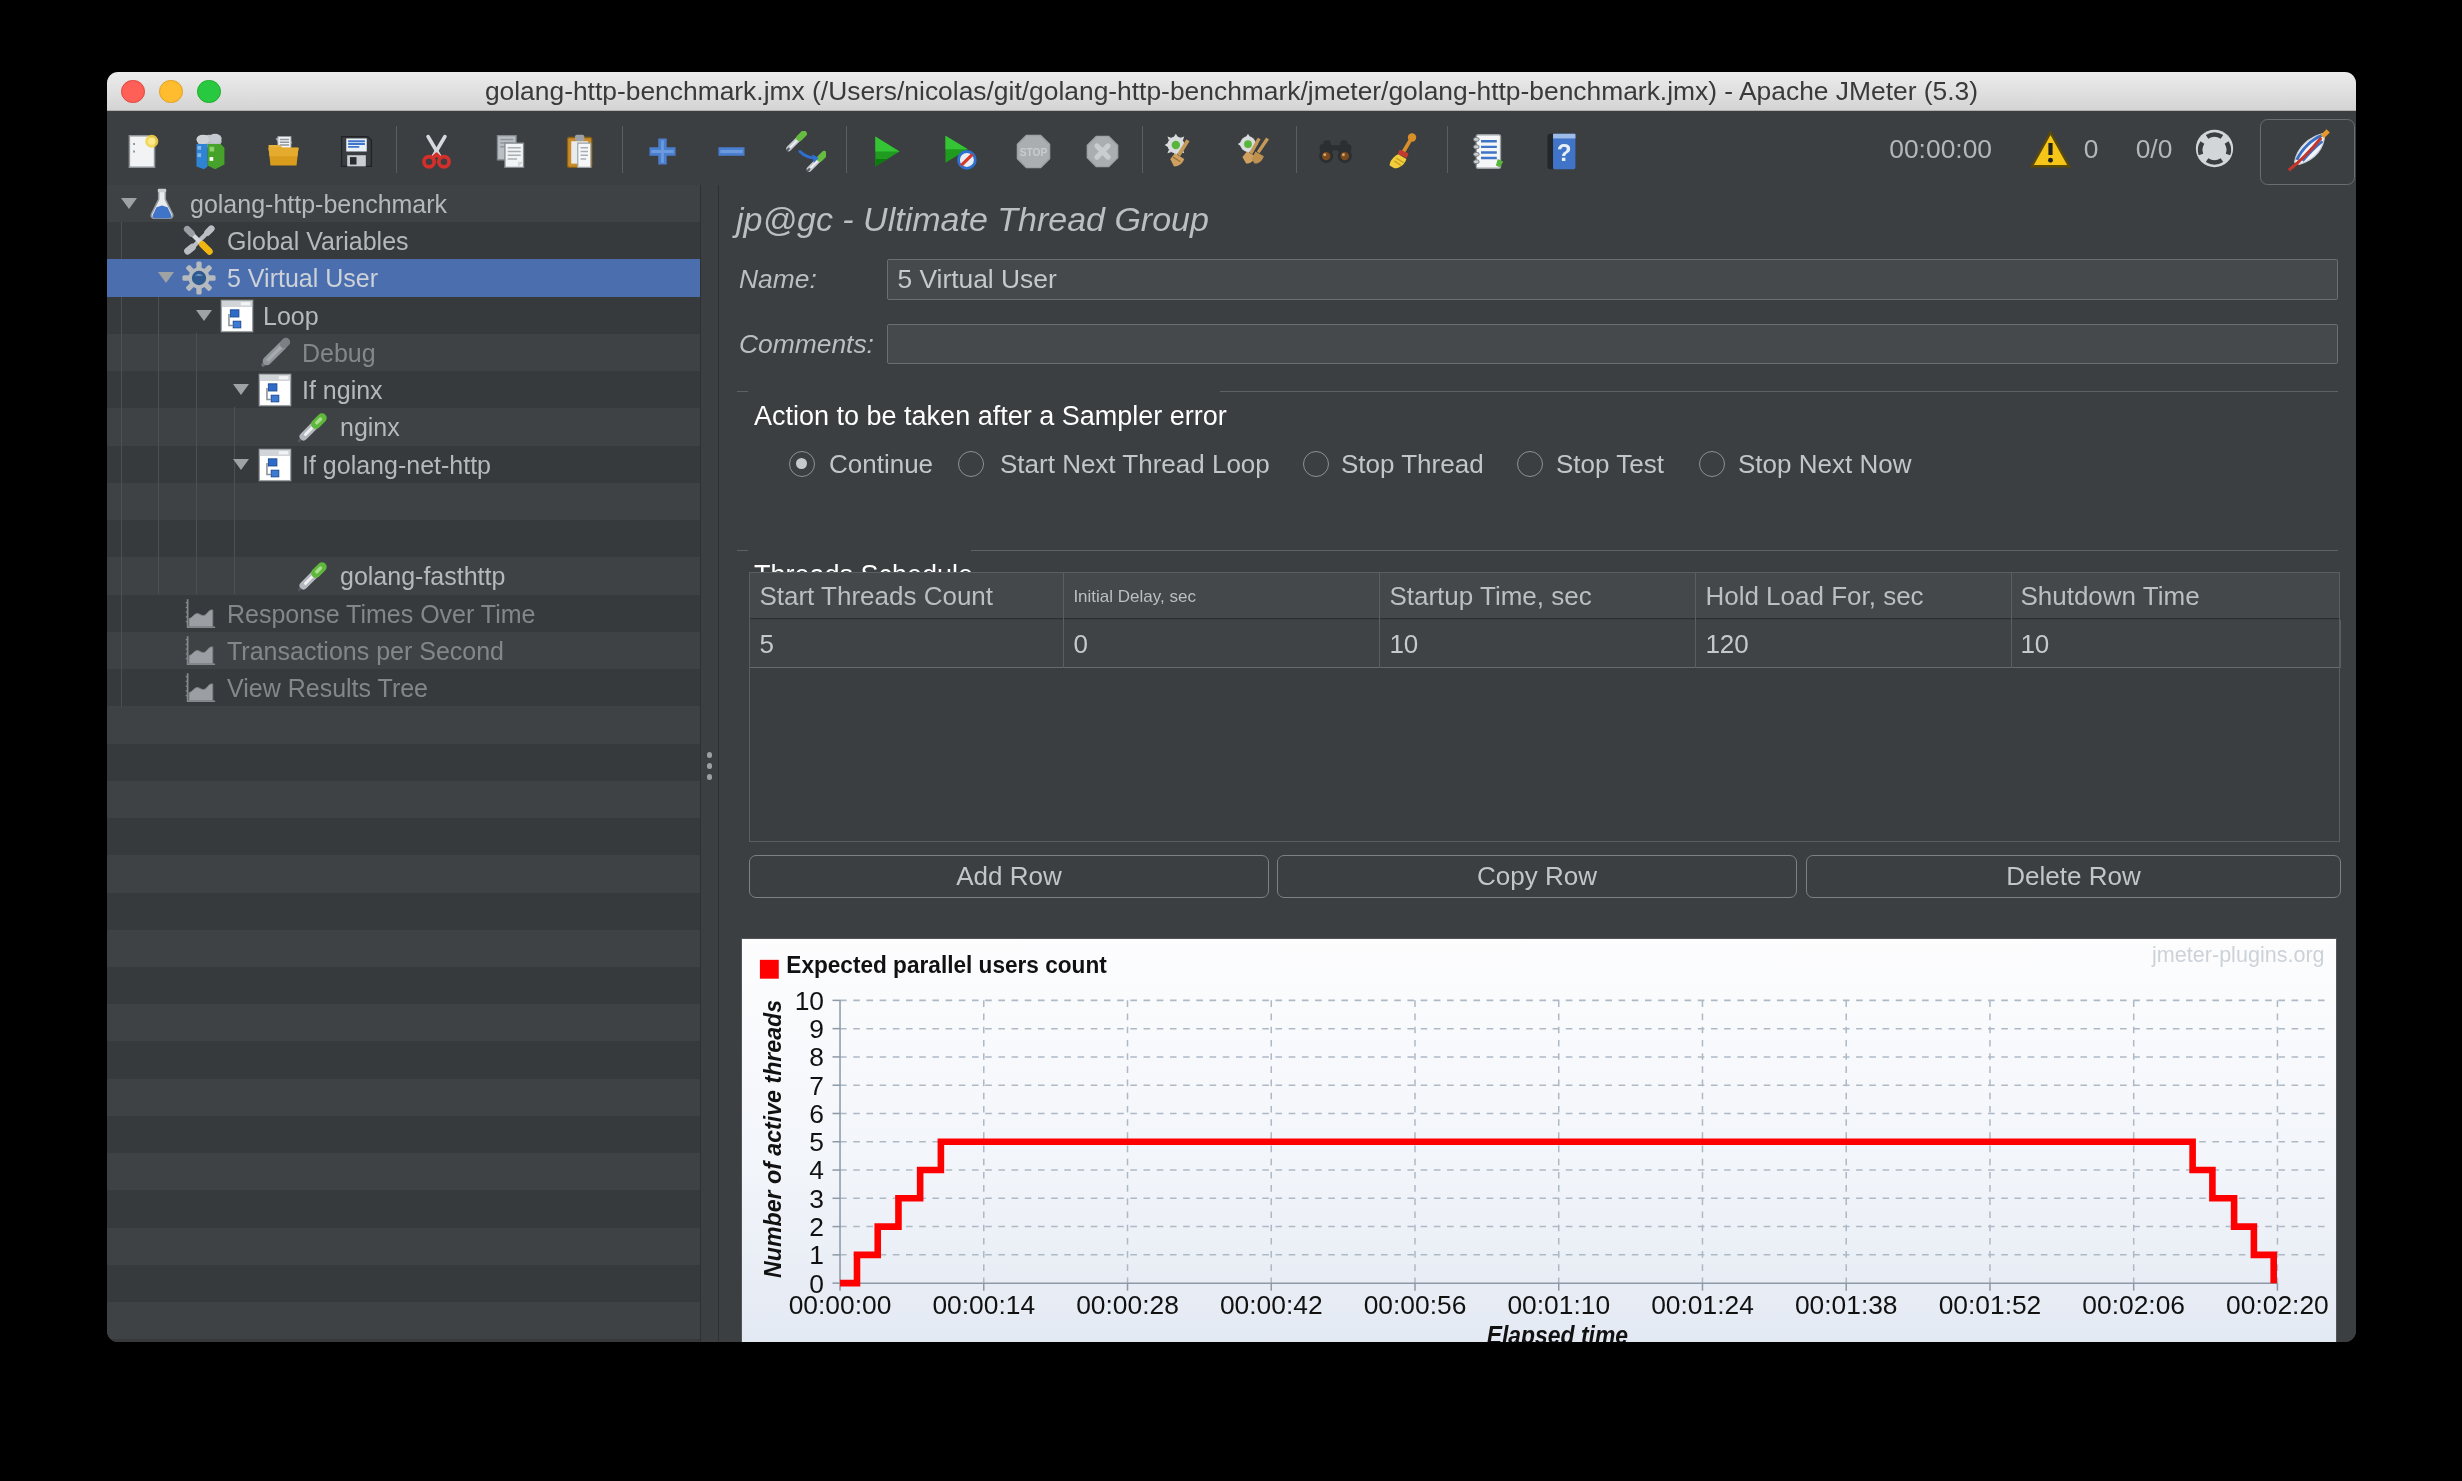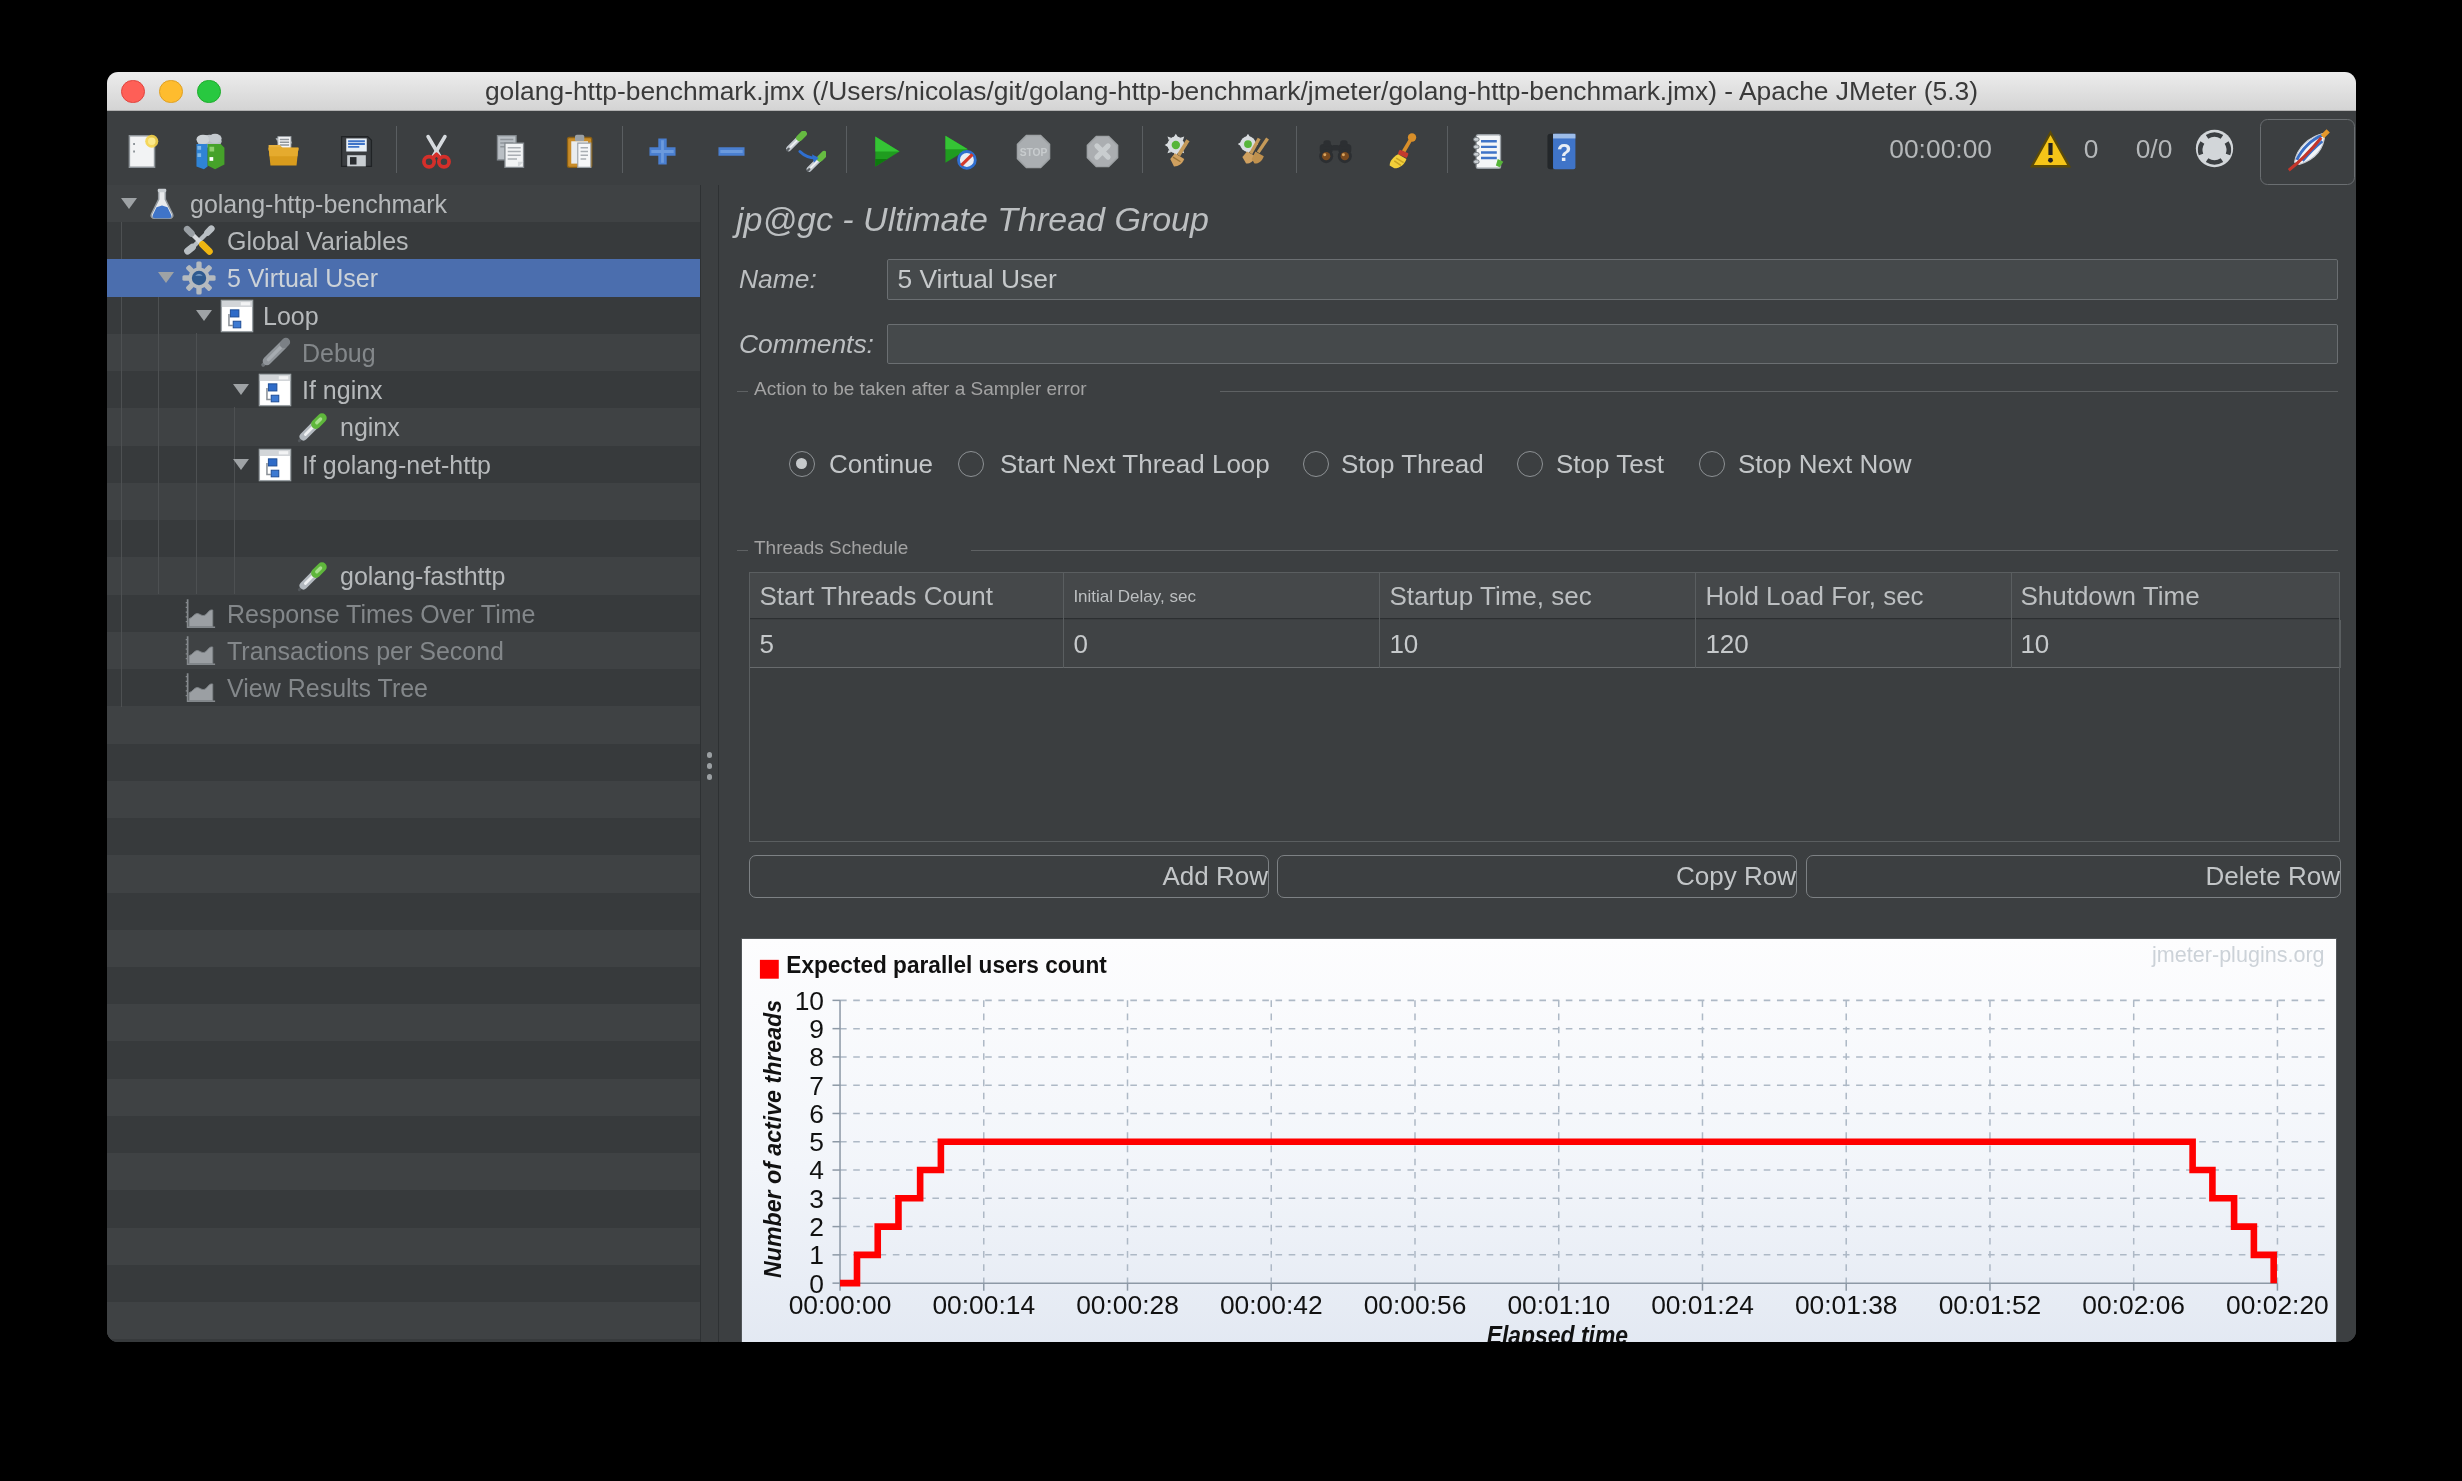--- a/index.html
+++ b/index.html
@@ -27,26 +27,26 @@
   .tlabel.sel { color:#ccd2d8; }
   .tri { position:absolute; width:0; height:0; border-left:8.5px solid transparent; border-right:8.5px solid transparent; border-top:11.3px solid #9ea2a5; top:13.2px; }
   .gline { position:absolute; width:0.9px; background:#4d5052; }
   .nicon { position:absolute; width:36px; height:36px; top:0.9px; }
   .nicon svg { width:36px; height:36px; display:block; }
   .splitter { position:absolute; left:593px; top:113px; width:19px; bottom:0; background:#3c3f41; border-left:0.9px solid #2e3133; border-right:0.9px solid #2e3133; }
   .sdot { position:absolute; left:5.7px; width:5.7px; height:5.7px; border-radius:50%; background:#9ba0a3; }
   .main { position:absolute; left:612px; top:113px; right:0; bottom:0; background:#3c3f41; }
   .mlabel { position:absolute; font-size:26.4px; color:#bcbfc1; white-space:nowrap;font-style:italic; }
   .field { position:absolute; background:#45494b; border:0.9px solid #6b6f72; border-radius:1.9px; font-size:26.4px; color:#c6c9cb; padding-left:9.4px; }
-  .gtitle { position:absolute; font-size:19px; color:#a3a3a3; white-space:nowrap; }
+  .gtitle { position:absolute; font-size:27px; color:#ffffff; white-space:nowrap;margin-top:23px; }
   .gline-h { position:absolute; height:0.9px; background:#5e6163; }
   .radio { position:absolute; width:26.4px; height:26.4px; border:1.9px solid #8d9194; border-radius:50%; }
   .radio .dot { position:absolute; left:5.7px; top:5.7px; width:11.3px; height:11.3px; border-radius:50%; background:#c6c9cb; }
   .rlabel { position:absolute; font-size:26px; color:#c3c6c8; white-space:nowrap; }
-  .btn { position:absolute; height:43px; border:0.9px solid #7d8184; border-radius:7px; text-align:right; line-height:41px; font-size:26px; color:#c3c6c8; }
+  .btn { position:absolute; height:43px; border:0.9px solid #7d8184; border-radius:7px; text-align:center; line-height:41px; font-size:26px; color:#c3c6c8; }
 </style>
 </head>
 <body>
 <div class="win">
   <div class="titlebar">
     <div class="wtitle">golang-http-benchmark.jmx (/Users/nicolas/git/golang-http-benchmark/jmeter/golang-http-benchmark.jmx) - Apache JMeter (5.3)</div>
     <div class="tl r"></div>
       <div class="tl y"></div>
       <div class="tl g"></div>
   </div>

